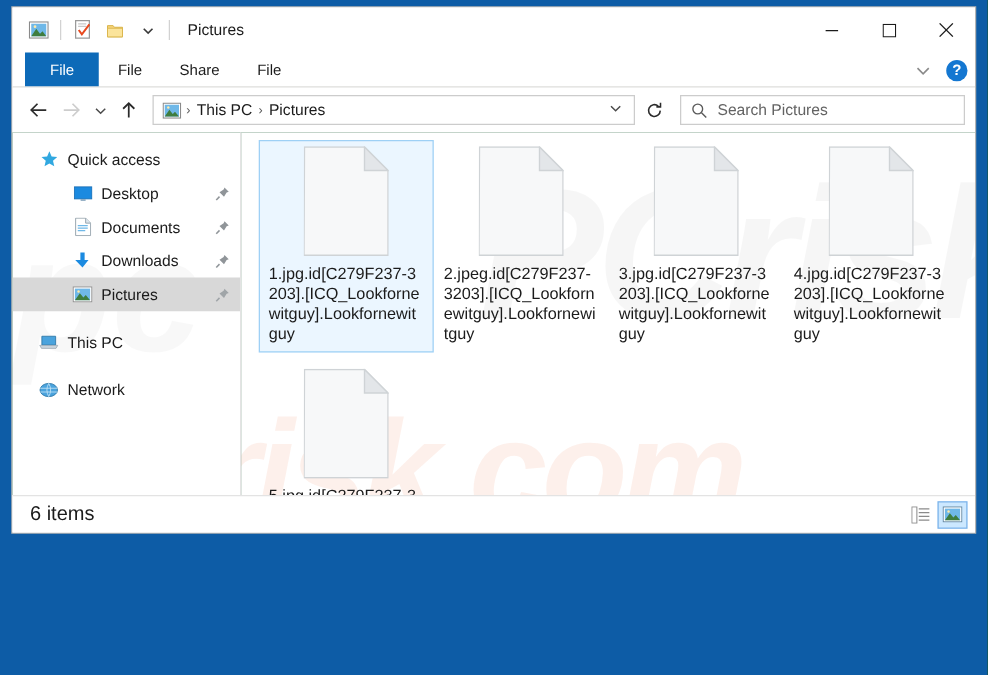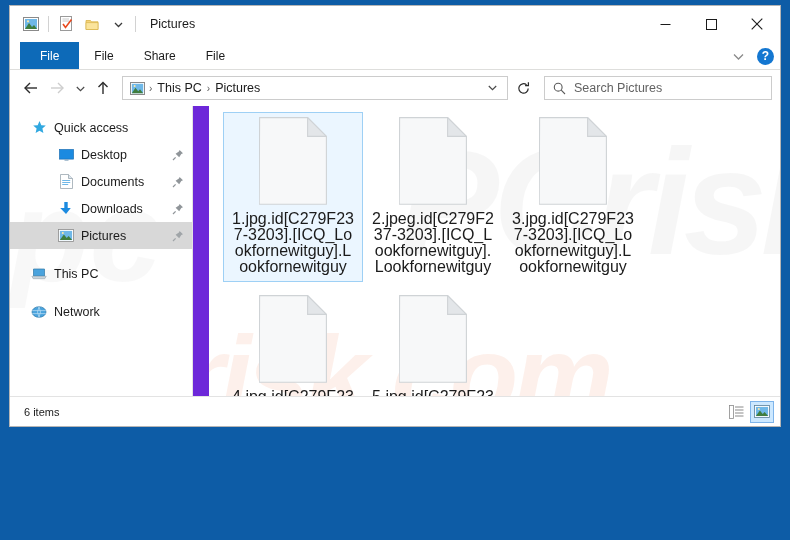--- a/index.html
+++ b/index.html
@@ -110,21 +110,21 @@
     color: #3f3f3f;
   }
   .searchbox {
     width: 228px; height: 24px; margin-left: 8px;
     border: 1px solid #cccccc; background: #ffffff;
     display: flex; align-items: center; gap: 8px; padding: 0 8px;
   }
   .search-ph { font-size: 12.5px; color: #636363; }
 
   
-  .bodysplit { flex: 1 1 auto; display: flex; min-height: 0; background:#6d28d9;gap:16px; }
+  .bodysplit { flex: 1 1 auto; display: flex; min-height: 0; background:#14532d; }
 
   
   .sidebar {
     width: 183px; flex: 0 0 183px;
     background: #ffffff;
     border-right: 1px solid #e3e3e3;
     padding-top: 8px;
     position: relative;
     overflow: hidden;
   }
@@ -162,22 +162,22 @@
     display: flex; flex-direction: column; align-items: center;
     margin-bottom: 8px;
     border: 1px solid transparent;
   }
   .fileitem.selected {
     background: #cce8ff66;
     border: 1px solid #9ed0f5;
   }
   .fileicon { width: 68px; height: 88px; margin-bottom: 6px; }
   .filename {
-    font-size: 16px; line-height: 16px; color: #1b1b1b;
-    text-align: center; width: 124px;
+    font-size: 13px; line-height: 16px; color: #1b1b1b;
+    width: 124px;
     word-break: break-all; overflow-wrap: anywhere;
   }
 
   
   .wm { position: absolute; pointer-events: none; user-select: none; z-index: 1; }
   .wm-top {
     top: -24px; left: 190px; width: 560px; height: 240px;
     font-size: 150px; font-weight: bold; font-style: italic;
     color: rgba(0,0,0,0.035);
     letter-spacing: -6px; line-height: 240px;
@@ -199,21 +199,21 @@
   }
 
   
   .statusbar {
     height: 30px; flex: 0 0 30px;
     border-top: 1px solid #e3e3e3;
     display: flex; align-items: center;
     padding: 0 6px 0 14px;
     background: #ffffff;
   }
-  .status-text { font-size: 11px; color: #1b1b1b; }
+  .status-text { font-size: 16px; color: #1b1b1b; }
   .view-btns { margin-left: auto; display: flex; align-items: center; gap: 2px; }
   .viewbtn {
     width: 24px; height: 22px;
     display: flex; align-items: center; justify-content: center;
   }
   .viewbtn.active {
     background: #cce8ff; border: 1px solid #7eb4ea;
   }
 </style>
 </head>

